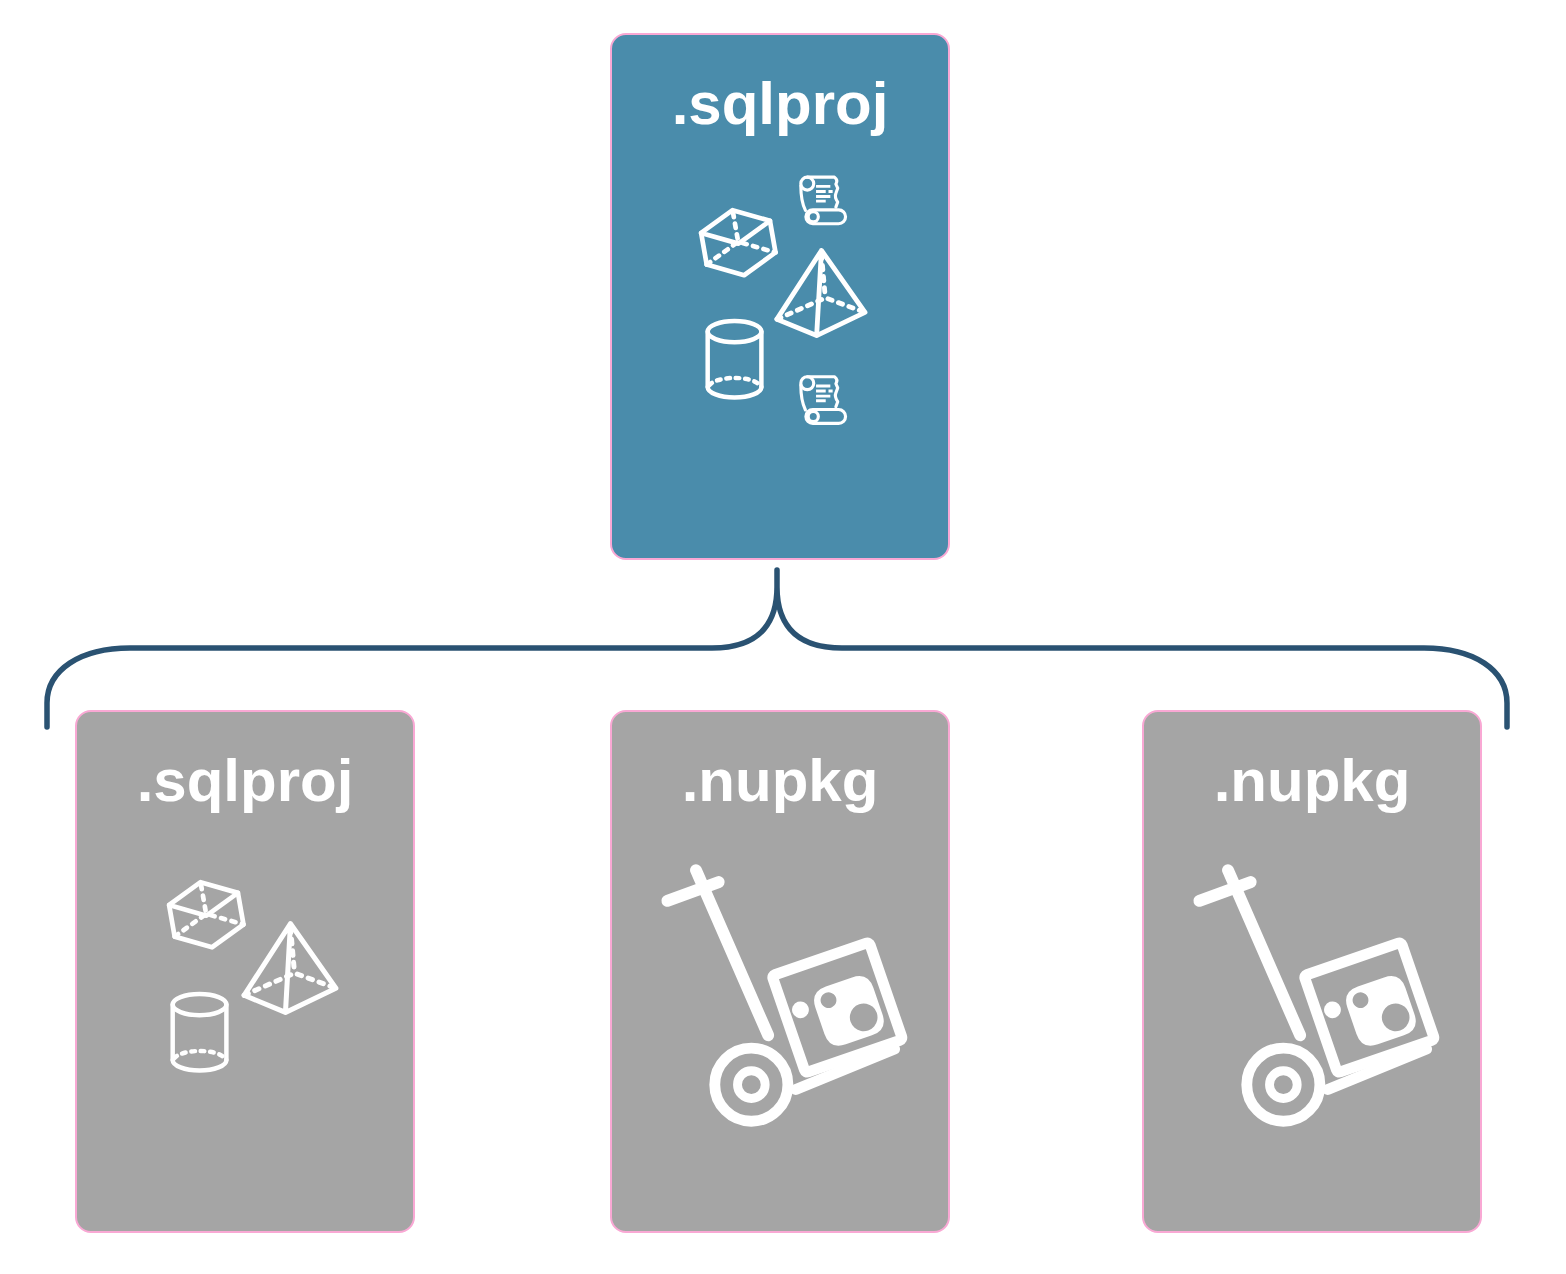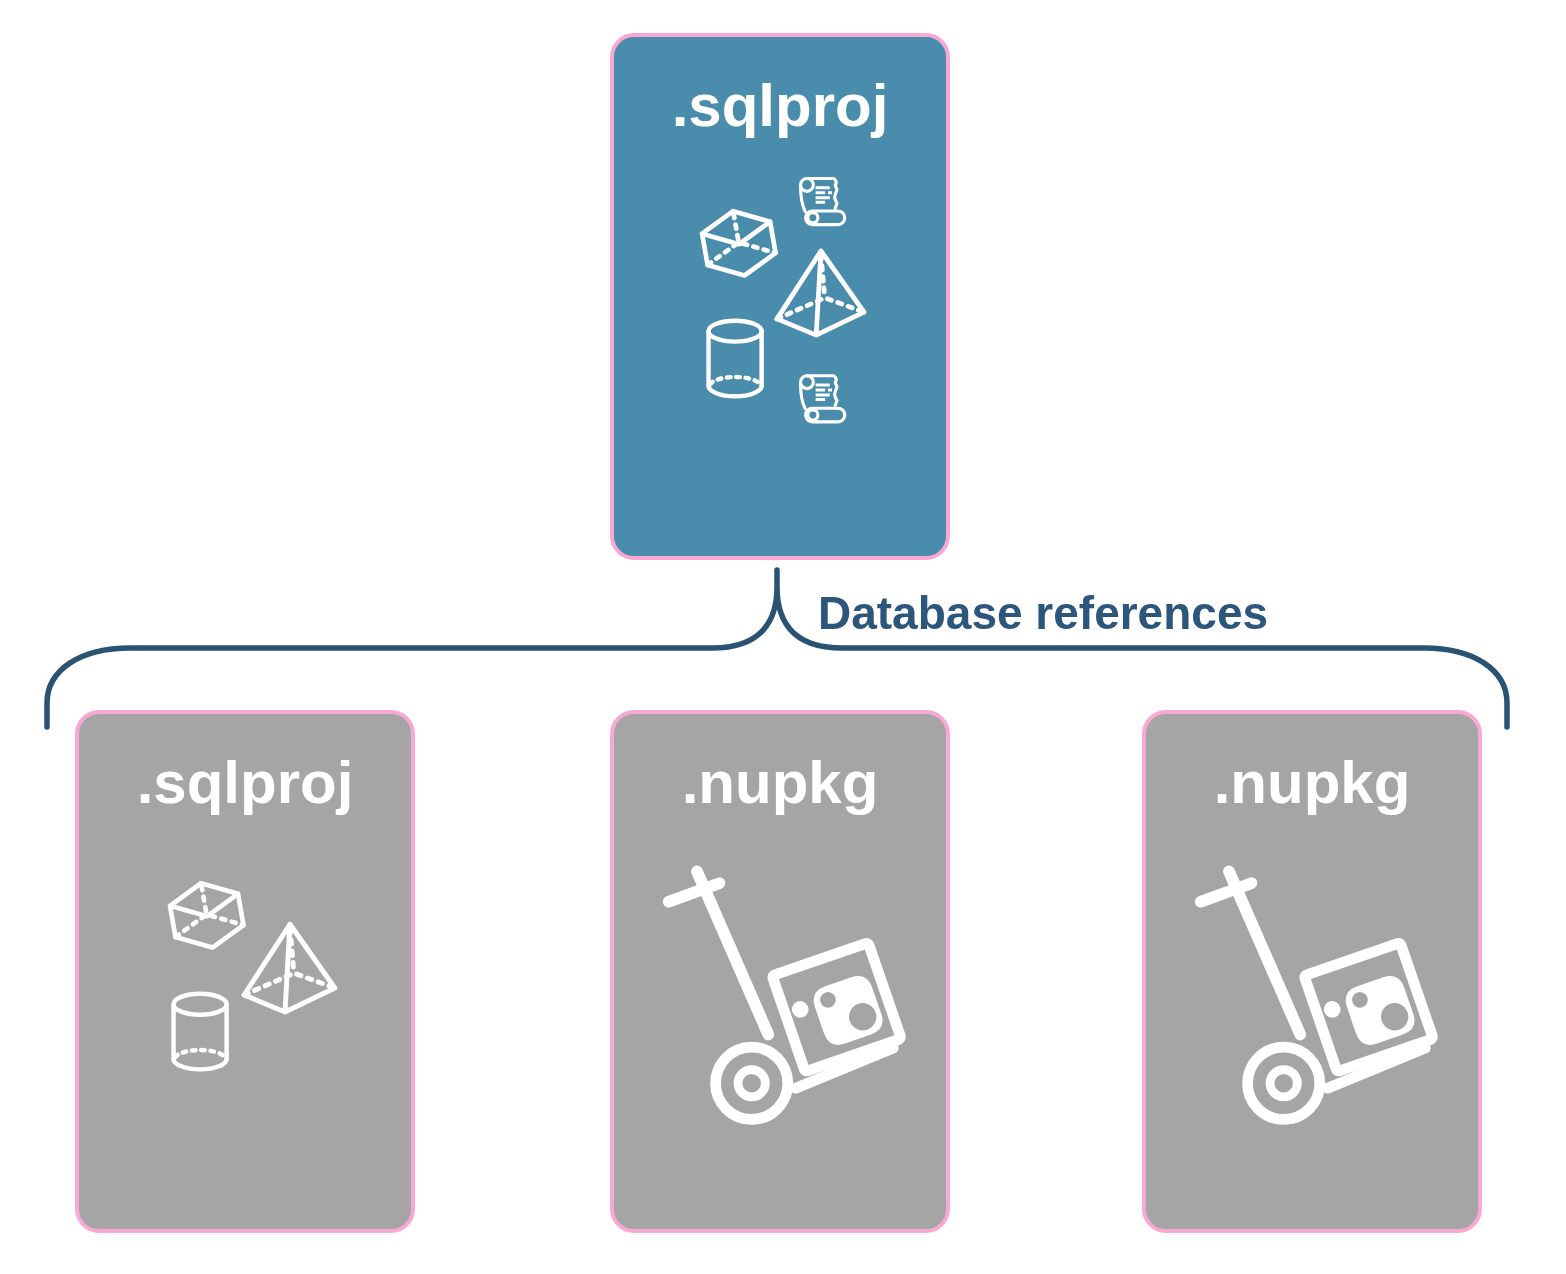--- a/index.html
+++ b/index.html
@@ -1,21 +1,21 @@
 <!DOCTYPE html>
 <html><head>
 <meta charset="utf-8">
 <style>
   html,body{margin:0;padding:0;background:#ffffff;}
   .stage{
     position:relative;width:1566px;height:1274px;background:#ffffff;overflow:hidden;
     font-family:"Liberation Sans", sans-serif;
   }
   .node{
-    position:absolute;box-sizing:border-box;border:4px solid #f9a8d4;border-radius:24px;
+    position:absolute;box-sizing:border-box;border:2px solid #f9a8d4;border-radius:16px;
   }
   .node--root{left:610px;top:33px;width:340px;height:527px;background:#4A8CAB;}
   .node--child{width:340px;height:523px;top:710px;background:#A5A5A5;}
   .node--child1{left:75px;}
   .node--child2{left:610px;}
   .node--child3{left:1142px;}
   .node-title{
     position:relative;z-index:2;margin-top:36px;text-align:center;
     color:#ffffff;font-size:60px;font-weight:700;letter-spacing:0;line-height:1.1;
   }
@@ -83,21 +83,20 @@
       </symbol>
     </defs>
   </svg>
 
   <svg class="brace-svg" viewBox="0 0 1566 1274">
     <path d="M777 570 L777 589
              M777 587 C777 618 764 648 712 648 L130 648 C80 648 47 670 47 703 L47 727
              M777 587 C777 618 790 648 842 648 L1424 648 C1474 648 1507 670 1507 703 L1507 727" fill="none" stroke="#2A5272" stroke-width="5.5" stroke-linecap="round"></path>
   </svg>
 
-  <div class="connector-label">Database references</div>
 
   <div class="node node--root">
     <svg class="icons-svg" viewBox="0 0 340 527">
       <use href="#ic-cube" x="85" y="166" width="86" height="88"></use>
       <use href="#ic-scroll" x="185" y="138" width="56" height="58"></use>
       <use href="#ic-pyramid" x="160" y="212" width="100" height="94"></use>
       <use href="#ic-cylinder" x="90" y="285" width="68" height="84"></use>
       <use href="#ic-scroll" x="185" y="340" width="56" height="58"></use>
     </svg>
     <div class="node-title">.sqlproj</div>

